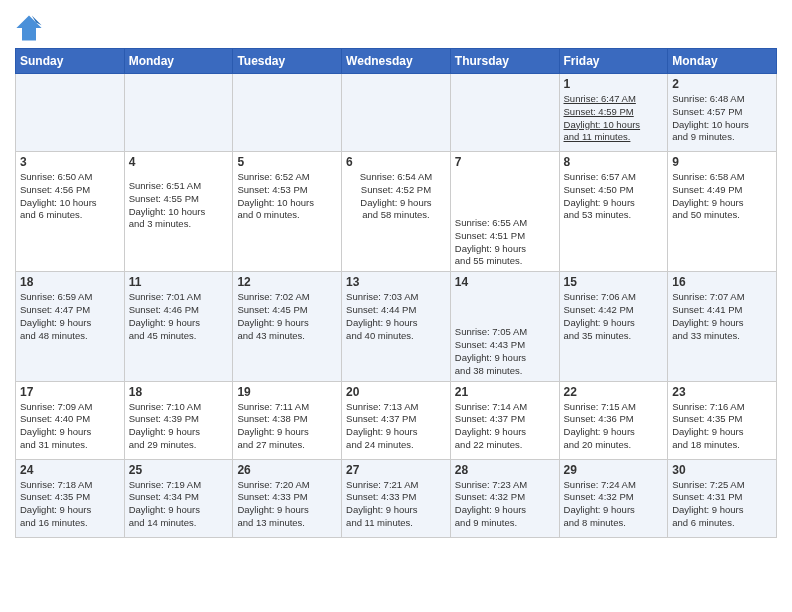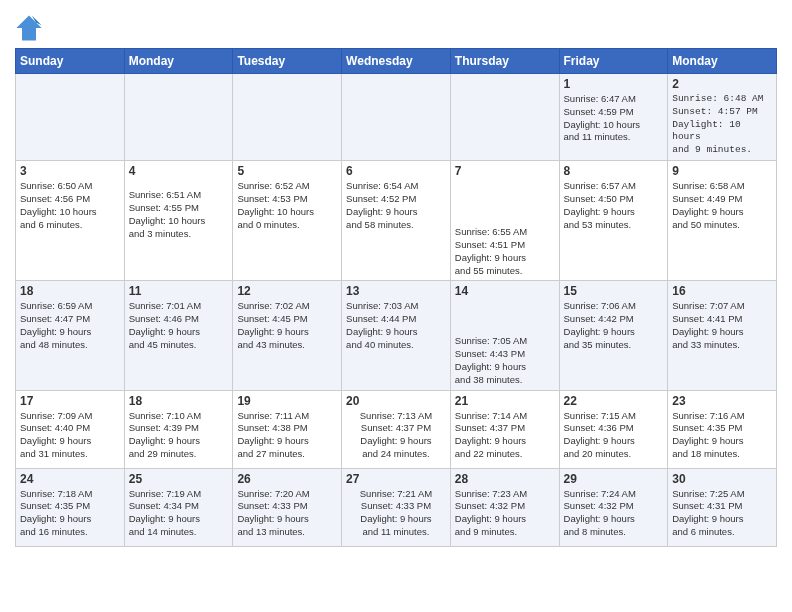--- a/index.html
+++ b/index.html
@@ -122,28 +122,28 @@
     </thead>
     <tbody id="calendar-body">
     <tr>
           <td class="empty-cell"></td>
           <td class="empty-cell"></td>
           <td class="empty-cell"></td>
           <td class="empty-cell"></td>
           <td class="empty-cell"></td>
           <td>
             <span class="day-num">1</span>
-            <div class="day-info" style="white-space: pre-line;">Sunrise: 6:47 AM
+            <div class="day-info" style="white-space: pre-line; text-decoration: underline;">Sunrise: 6:47 AM
 Sunset: 4:59 PM
 Daylight: 10 hours
 and 11 minutes.</div>
           </td>
           <td>
             <span class="day-num">2</span>
-            <div class="day-info" style="white-space: pre-line; font-family: Liberation Mono, monospace;">Sunrise: 6:48 AM
+            <div class="day-info" style="white-space: pre-line;">Sunrise: 6:48 AM
 Sunset: 4:57 PM
 Daylight: 10 hours
 and 9 minutes.</div>
           </td>
         </tr>
         <tr>
           <td>
             <span class="day-num">3</span>
             <div class="day-info" style="white-space: pre-line;">Sunrise: 6:50 AM
 Sunset: 4:56 PM
@@ -159,21 +159,21 @@
           </td>
           <td>
             <span class="day-num">5</span>
             <div class="day-info" style="white-space: pre-line;">Sunrise: 6:52 AM
 Sunset: 4:53 PM
 Daylight: 10 hours
 and 0 minutes.</div>
           </td>
           <td>
             <span class="day-num">6</span>
-            <div class="day-info" style="white-space: pre-line;">Sunrise: 6:54 AM
+            <div class="day-info" style="white-space: pre-line; text-align: center;">Sunrise: 6:54 AM
 Sunset: 4:52 PM
 Daylight: 9 hours
 and 58 minutes.</div>
           </td>
           <td>
             <span class="day-num">7</span>
             <div class="day-info" style="white-space: pre-line; margin-top: 48px;">Sunrise: 6:55 AM
 Sunset: 4:51 PM
 Daylight: 9 hours
 and 55 minutes.</div>
@@ -261,21 +261,21 @@
           </td>
           <td>
             <span class="day-num">19</span>
             <div class="day-info" style="white-space: pre-line;">Sunrise: 7:11 AM
 Sunset: 4:38 PM
 Daylight: 9 hours
 and 27 minutes.</div>
           </td>
           <td>
             <span class="day-num">20</span>
-            <div class="day-info" style="white-space: pre-line; text-align: center;">Sunrise: 7:13 AM
+            <div class="day-info" style="white-space: pre-line;">Sunrise: 7:13 AM
 Sunset: 4:37 PM
 Daylight: 9 hours
 and 24 minutes.</div>
           </td>
           <td>
             <span class="day-num">21</span>
             <div class="day-info" style="white-space: pre-line;">Sunrise: 7:14 AM
 Sunset: 4:37 PM
 Daylight: 9 hours
 and 22 minutes.</div>
@@ -312,21 +312,21 @@
           </td>
           <td>
             <span class="day-num">26</span>
             <div class="day-info" style="white-space: pre-line;">Sunrise: 7:20 AM
 Sunset: 4:33 PM
 Daylight: 9 hours
 and 13 minutes.</div>
           </td>
           <td>
             <span class="day-num">27</span>
-            <div class="day-info" style="white-space: pre-line; text-align: center;">Sunrise: 7:21 AM
+            <div class="day-info" style="white-space: pre-line;">Sunrise: 7:21 AM
 Sunset: 4:33 PM
 Daylight: 9 hours
 and 11 minutes.</div>
           </td>
           <td>
             <span class="day-num">28</span>
             <div class="day-info" style="white-space: pre-line;">Sunrise: 7:23 AM
 Sunset: 4:32 PM
 Daylight: 9 hours
 and 9 minutes.</div>

